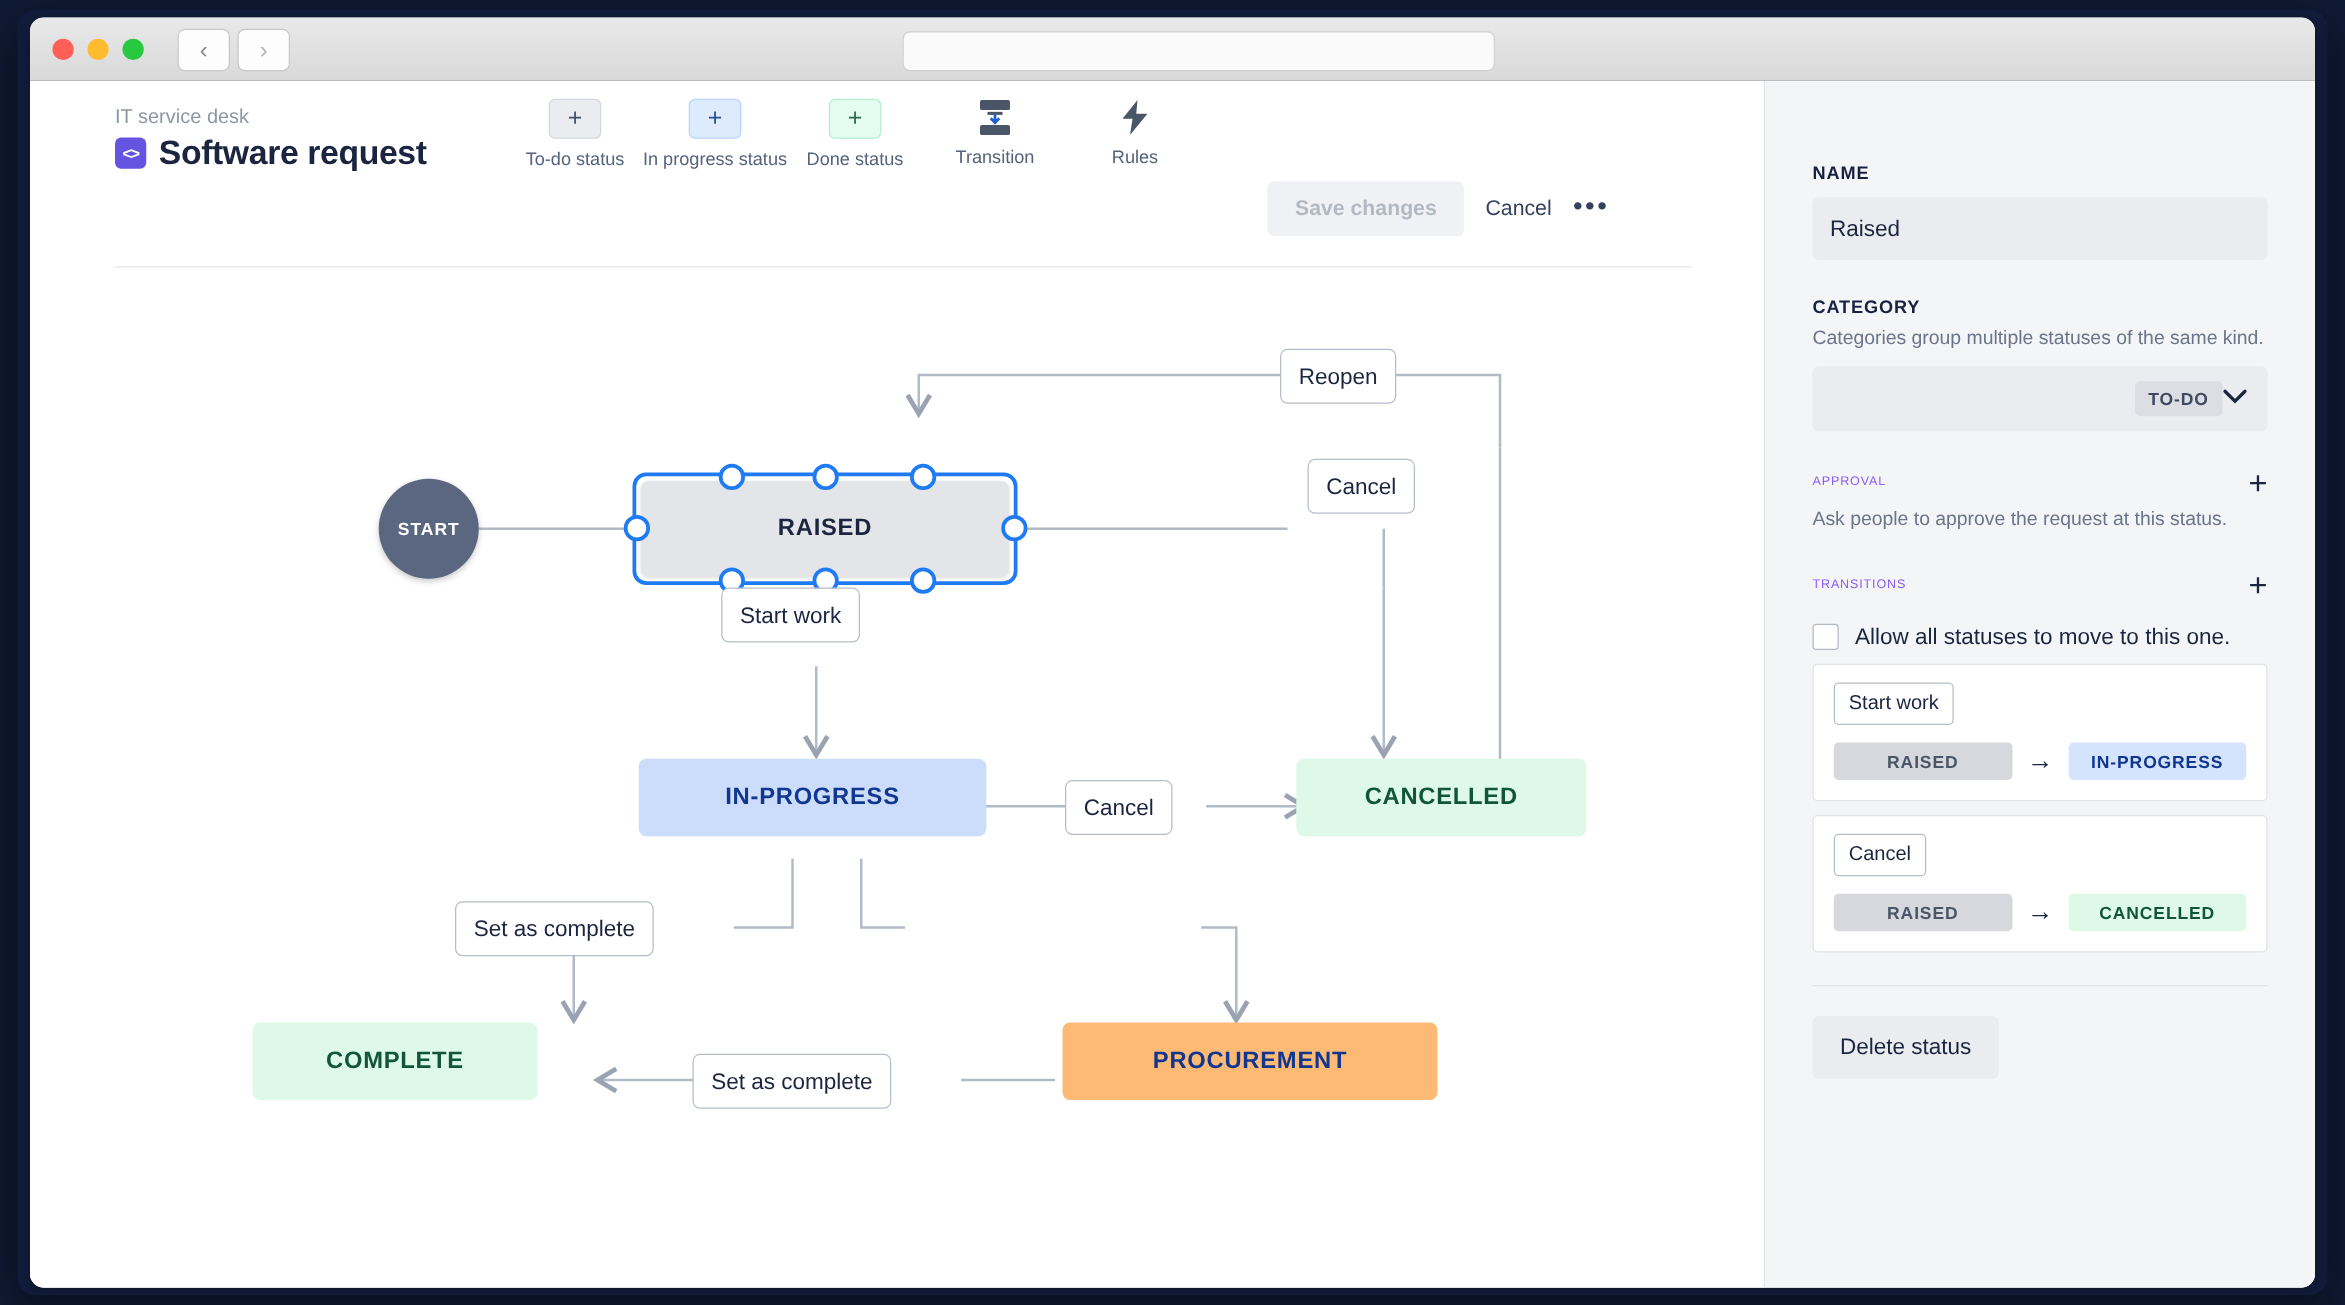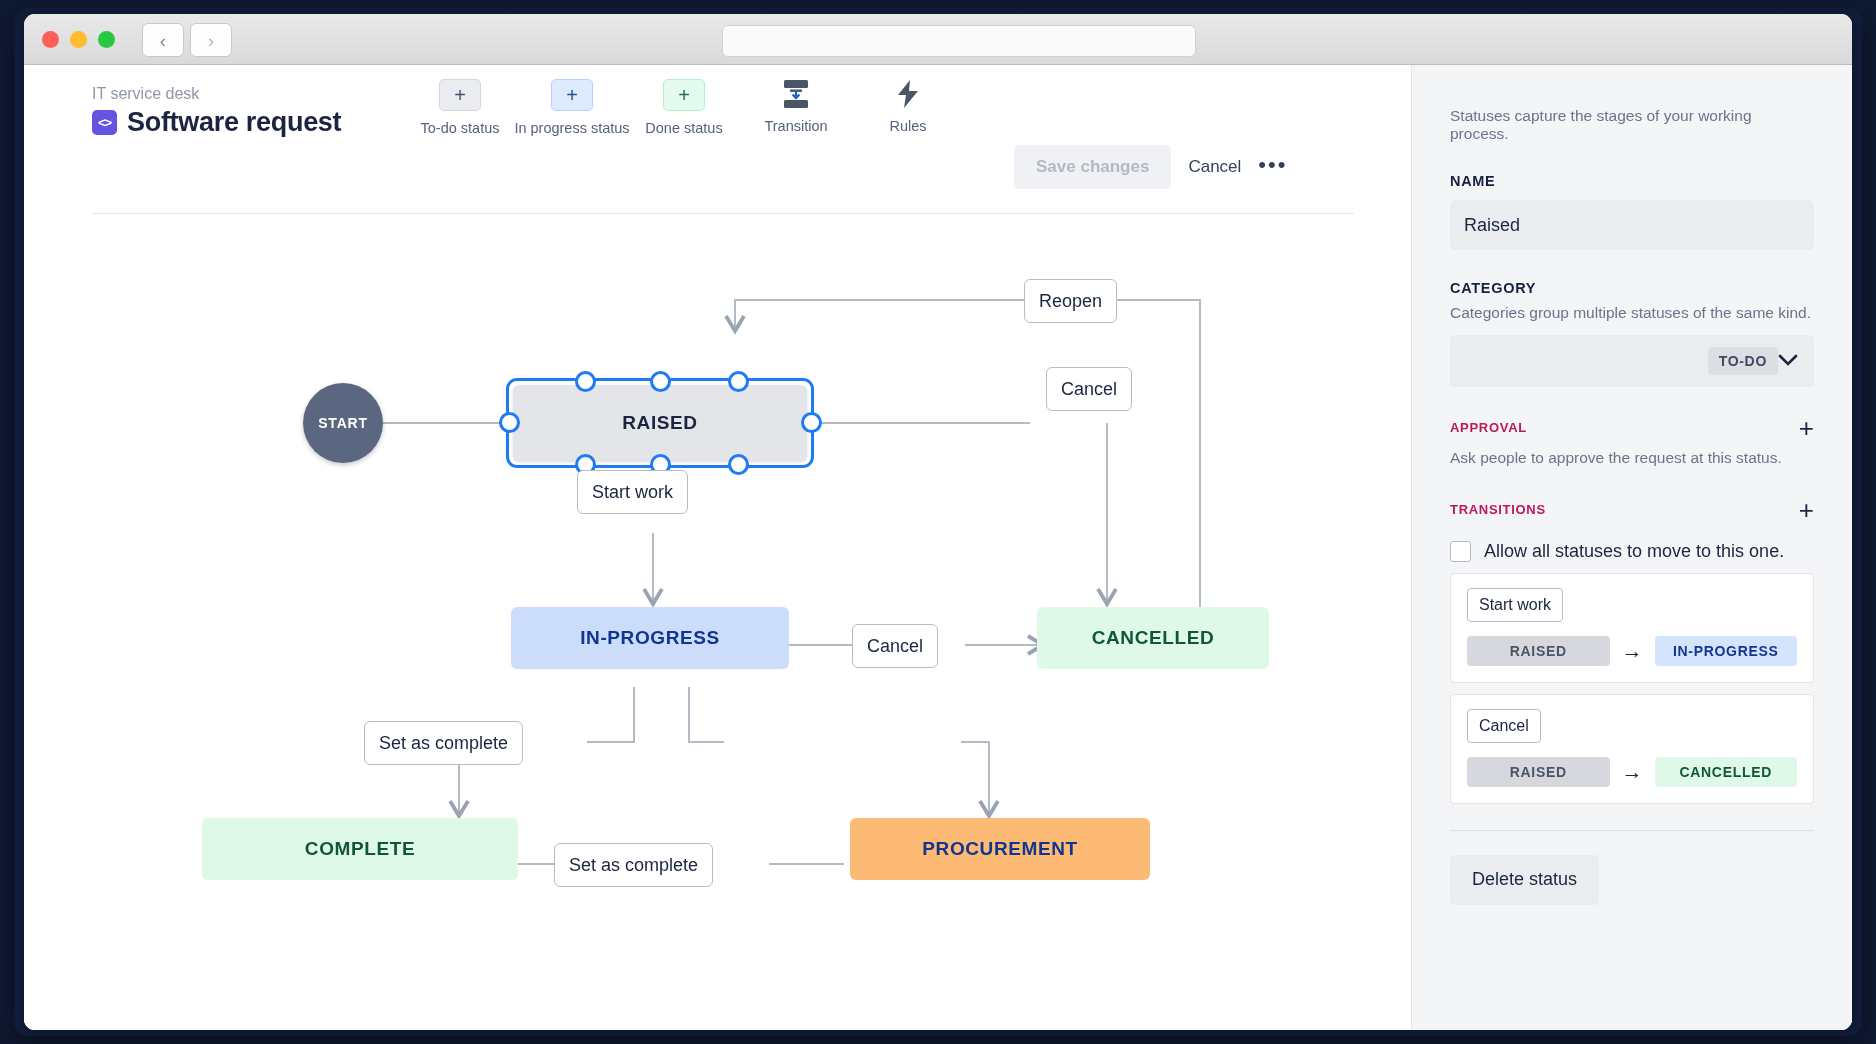--- a/index.html
+++ b/index.html
@@ -76,21 +76,21 @@
   .sp .sub{margin-top:6px;font-size:15.5px;color:#6b7489;}
   .flabel{margin-top:30px;font-size:14.5px;font-weight:bold;color:#182141;letter-spacing:.7px;}
   .finput{margin-top:11px;height:50px;border-radius:5px;background:#ebecf0;display:flex;align-items:center;
           padding:0 14px;font-size:18px;color:#1b2540;}
   .fhelp{margin-top:7px;font-size:15.5px;color:#6b7489;line-height:1.35;}
   .fselect{margin-top:11px;height:52px;border-radius:5px;background:#ebecf0;display:flex;align-items:center;
            justify-content:flex-end;padding:0 16px 0 12px;}
   .chip{background:#dcdee4;border-radius:4px;padding:6px 11px;font-size:14px;font-weight:bold;color:#3f4a60;letter-spacing:.7px;}
   .chev{color:#1b2540;font-size:19px;line-height:1;}
   .secthead{margin-top:28px;display:flex;align-items:center;justify-content:space-between;}
-  .secthead .t{font-size:13px;font-weight:bold;color:#be185d;letter-spacing:.7px;}
+  .secthead .t{font-size:10px;font-weight:normal;color:#8b5cf6;letter-spacing:.7px;}
   .plus{font-size:26px;color:#1b2540;line-height:1;}
   .chkrow{margin-top:18px;display:flex;align-items:center;gap:13px;}
   .chk{width:19px;height:19px;border:1.6px solid #b3b9c4;border-radius:3px;background:#fff;}
   .chktxt{font-size:18px;color:#1b2540;}
   .tcard{margin-top:11px;background:#fff;border:1px solid #e1e3e8;border-radius:4px;padding:14px 16px 16px 16px;}
   .tname{display:inline-flex;align-items:center;height:32px;padding:0 11px;border:1.4px solid #b6bdca;border-radius:4px;
          font-size:16px;color:#1b2540;background:#fff;}
   .trow{margin-top:14px;display:flex;align-items:center;gap:12px;}
   .tpill{flex:1;height:30px;border-radius:4px;display:flex;align-items:center;justify-content:center;
          font-size:14px;font-weight:bold;letter-spacing:.7px;}
@@ -220,35 +220,34 @@
         <div class="handle" style="left:777px;top:197px;"></div>
         <div class="handle" style="left:551px;top:156px;"></div>
         <div class="handle" style="left:626px;top:156px;"></div>
         <div class="handle" style="left:704px;top:156px;"></div>
         <div class="handle" style="left:551px;top:239px;"></div>
         <div class="handle" style="left:626px;top:239px;"></div>
         <div class="handle" style="left:704px;top:239px;"></div>
 
         <div class="node n-prog" style="left:487px;top:392px;width:278px;height:62px;">IN-PROGRESS</div>
         <div class="node n-canc" style="left:1013px;top:392px;width:232px;height:62px;">CANCELLED</div>
-        <div class="node n-comp" style="left:178px;top:603px;width:316px;height:62px;">COMPLETE</div>
+        <div class="node n-comp" style="left:178px;top:603px;width:228px;height:62px;">COMPLETE</div>
         <div class="node n-proc" style="left:826px;top:603px;width:300px;height:62px;">PROCUREMENT</div>
 
         <div class="elabel" style="left:1000px;top:64px;">Reopen</div>
         <div class="elabel" style="left:1022px;top:152px;">Cancel</div>
         <div class="elabel" style="left:553px;top:255px;">Start work</div>
         <div class="elabel" style="left:828px;top:409px;">Cancel</div>
         <div class="elabel" style="left:340px;top:506px;">Set as complete</div>
         <div class="elabel" style="left:530px;top:628px;">Set as complete</div>
       </div>
     </div>
 
     <div class="sidebar">
       <div class="sp">
-        <div class="sub">Statuses capture the stages of your working process.</div>
 
         <div class="flabel">NAME</div>
         <div class="finput">Raised</div>
 
         <div class="flabel">CATEGORY</div>
         <div class="fhelp">Categories group multiple statuses of the same kind.</div>
         <div class="fselect">
           <div class="chip">TO-DO</div>
           <div class="chev">
             <svg width="20" height="13" viewBox="0 0 20 13">

